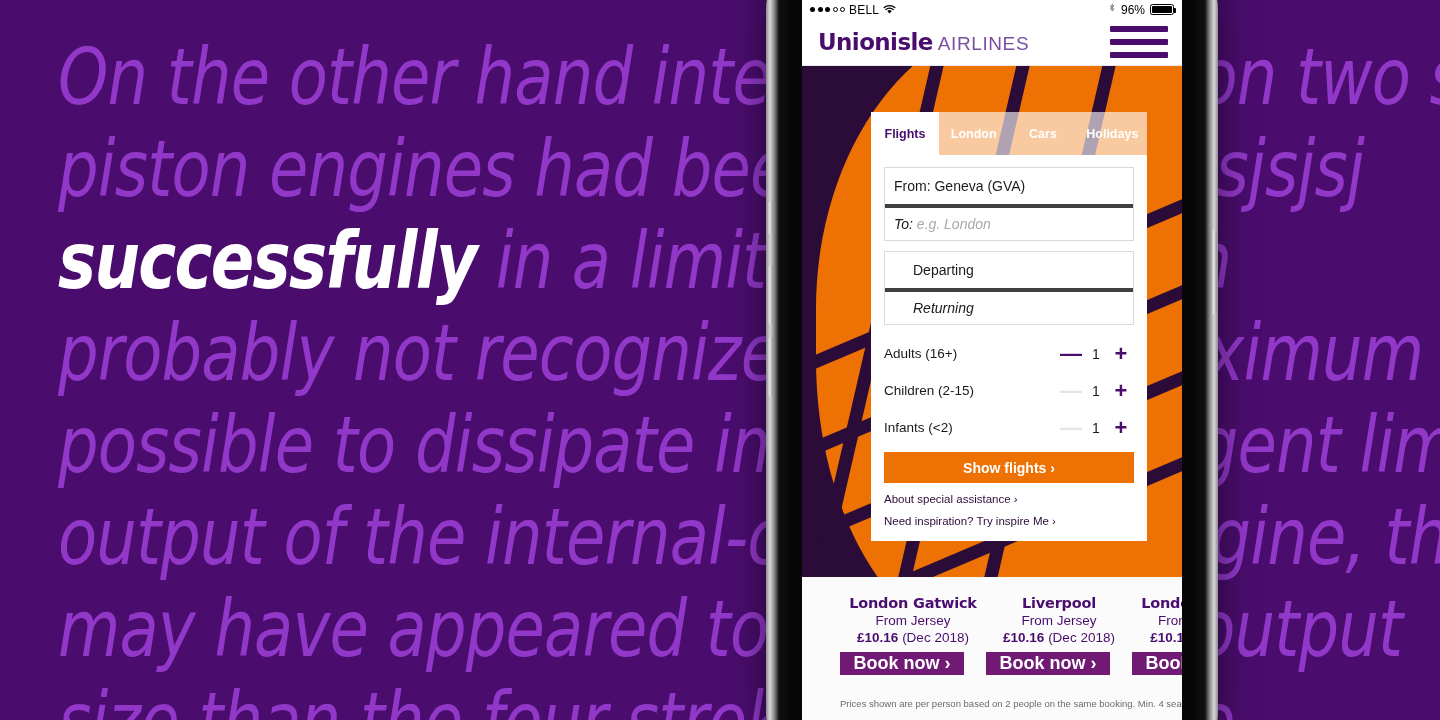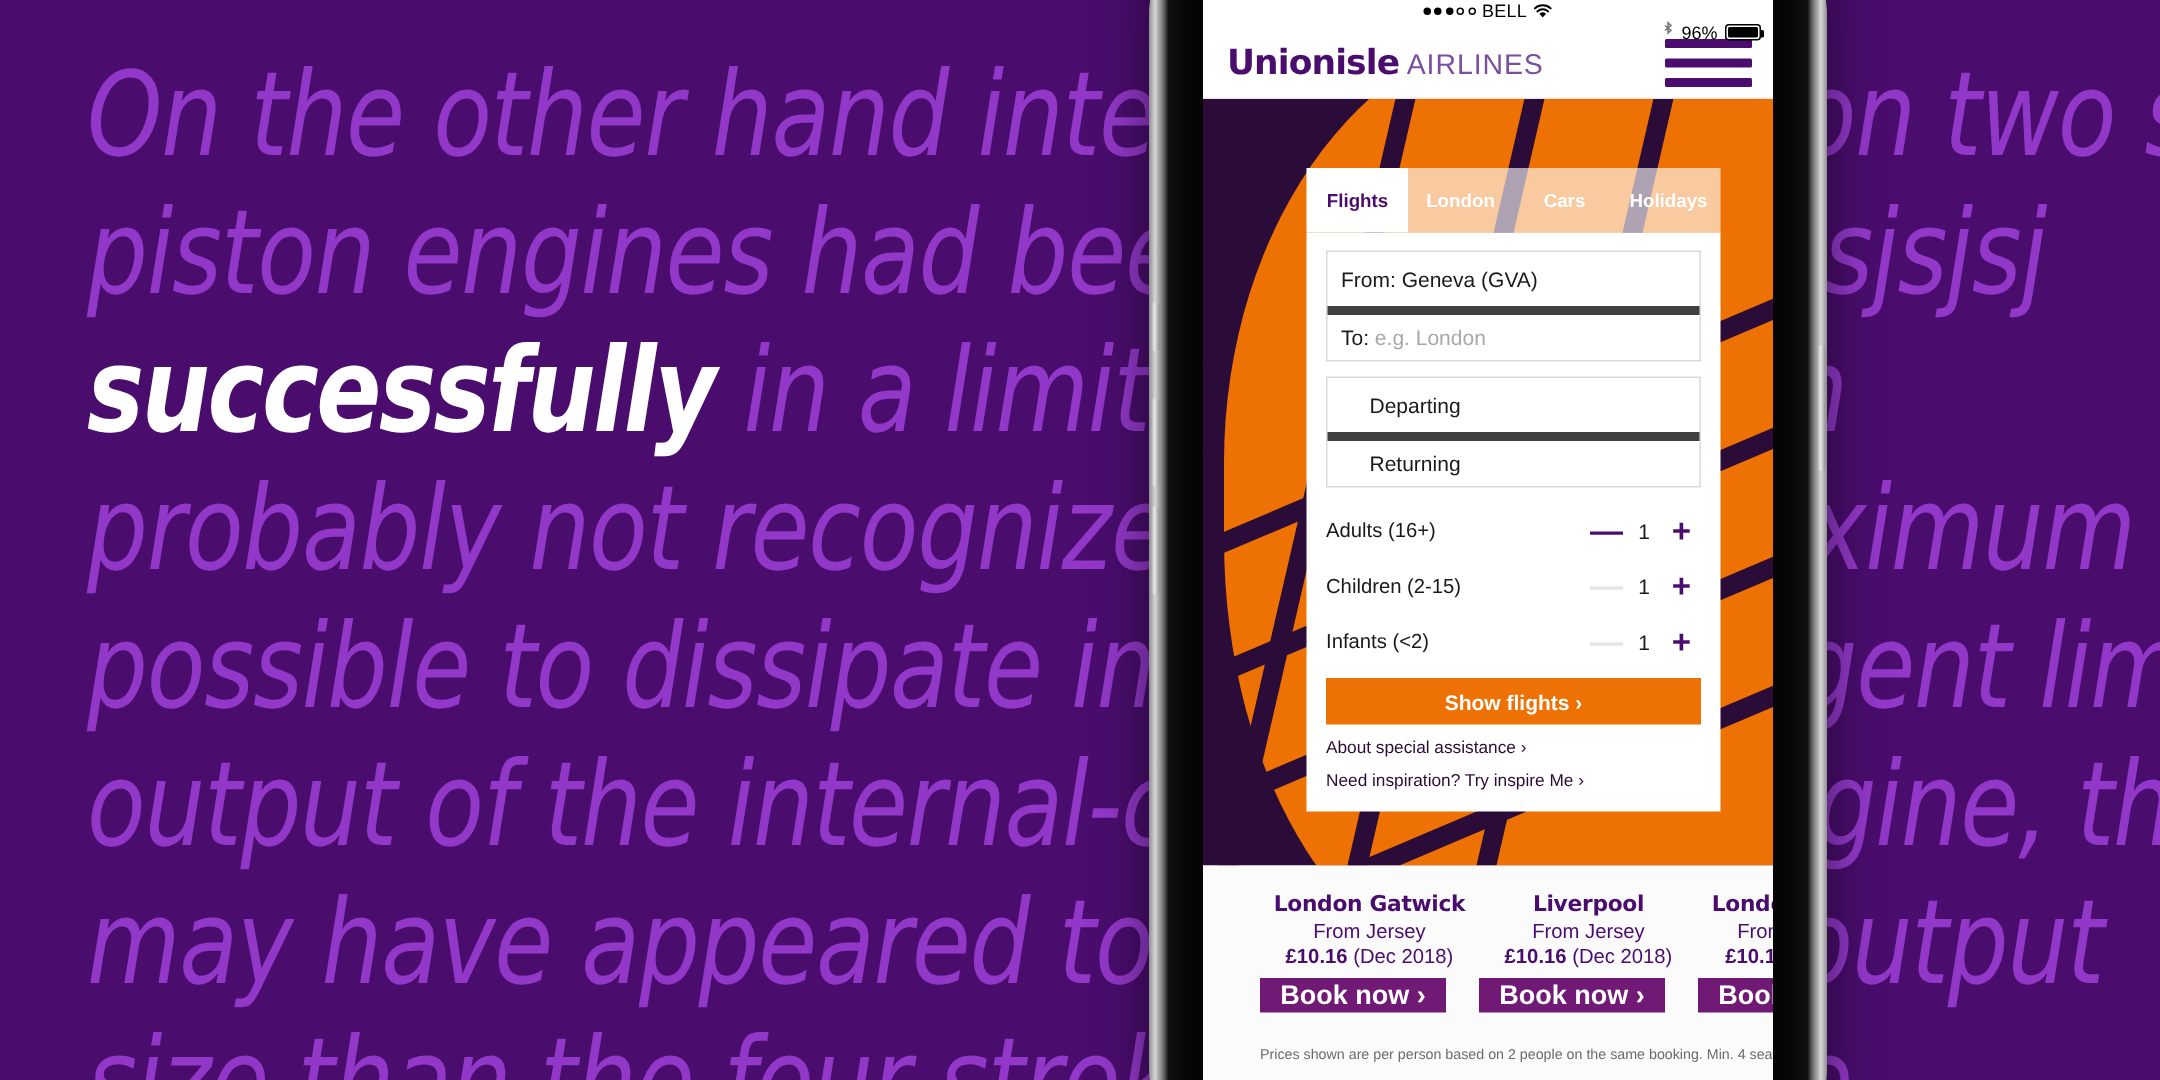--- a/index.html
+++ b/index.html
@@ -81,21 +81,20 @@
   
   #statusbar {
     height:19px;
     background:#ffffff;
     display:flex; align-items:center;
     padding:0 8px;
     font-family:"Liberation Sans", sans-serif;
     font-size:12px;
     color:#000;
     position:relative;
-    flex-direction:column;
   }
   .sb-left { display:flex; align-items:center; gap:4px; }
   .dots { display:flex; gap:2.5px; align-items:center; }
   .dot { width:5px; height:5px; border-radius:50%; background:#000; }
   .dot.hollow { background:transparent; border:1px solid #000; width:5px; height:5px; }
   .carrier { font-size:12px; letter-spacing:.2px; }
   .wifi-ic { width:13px; height:11px; position:relative; display:inline-block; }
   .sb-center {
     position:absolute; left:0; right:0; text-align:center;
     font-size:12px; font-weight:bold; letter-spacing:.1px;
@@ -208,21 +207,21 @@
     margin-bottom:10px;
   }
   .fieldrow {
     height:36px;
     display:flex; align-items:center;
     padding:0 9px;
     font-size:14px;
     color:#1a1a1a;
     cursor:text;
   }
-  .fieldrow + .fieldrow { border-top:6px solid #404040; }
+  .fieldrow + .fieldrow { border-top:4px solid #404040;font-style:italic; }
   .fieldrow .lbl { font-weight:normal; color:#1a1a1a; }
   .fieldrow .ph { color:#a8a8a8; }
   .datebox .fieldrow { padding-left:28px; cursor:pointer; }
 
   .paxrow {
     display:flex; align-items:center;
     height:37px;
     font-size:13.5px; color:#1a1a1a;
   }
   .paxrow .pname { flex:1; }

